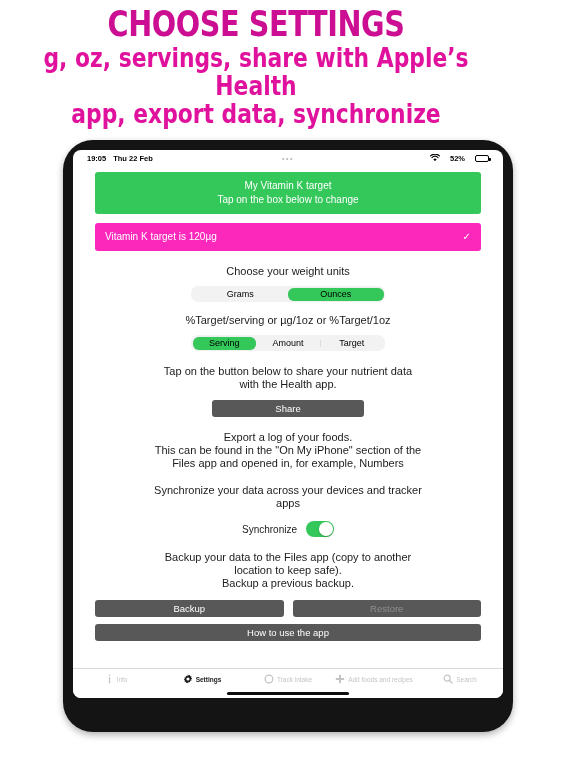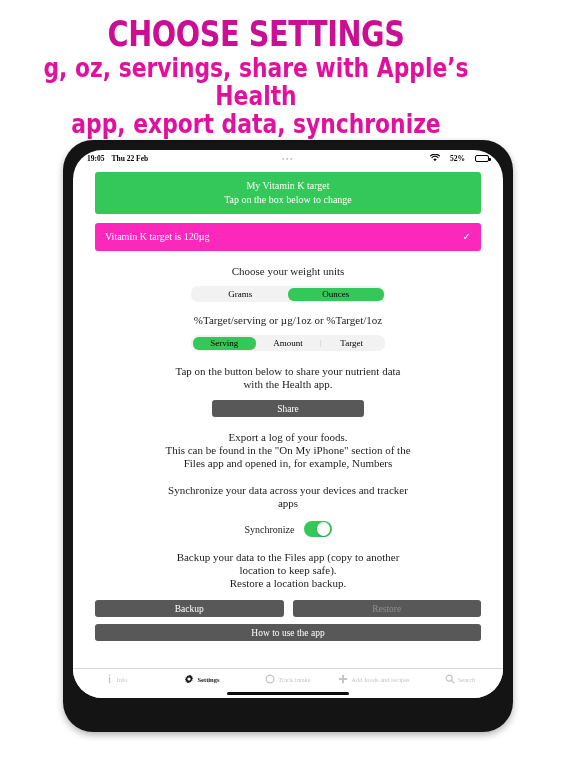--- a/index.html
+++ b/index.html
@@ -16,21 +16,21 @@
   }
 
   
   .promo {
     position: absolute;
     top: 0;
     left: 0;
     width: 512px;
     height: 136px;
     text-align: center;
-    padding-top: 14px;
+    padding-top: 4px;
     box-sizing: border-box;
   }
   .promo-line1 {
     font-family: "DejaVu Sans", sans-serif;
     font-weight: bold;
     font-size: 35px;
     letter-spacing: -0.5px;
     color: #cc0e92;
     line-height: 40px;
     transform: scaleX(0.82);
@@ -65,24 +65,23 @@
     background: #141414;
     border-radius: 30px;
     box-shadow: 0 3px 7px rgba(0,0,0,0.30);
     box-sizing: border-box;
     padding: 10px;
   }
   .screen {
     width: 430px;
     height: 548px;
     background: #ffffff;
-    border-radius: 29px;
+    border-radius: 8px;
     overflow: hidden;
     position: relative;
-    font-family: Liberation Serif, serif;
   }
 
   
   .statusbar {
     height: 17px;
     display: flex;
     align-items: center;
     padding: 0 14px;
     font-size: 7.5px;
     color: #000;
@@ -369,21 +368,21 @@
       <div class="sync-row">
         <span class="sync-label">Synchronize</span>
         <span class="toggle">
           <span class="toggle-knob"></span>
         </span>
       </div>
 
       <div class="sect-label">
         <div>Backup your data to the Files app (copy to another</div>
         <div>location to keep safe).</div>
-        <div>Restore a location backup.</div>
+        <div>Backup a previous backup.</div>
       </div>
       <div class="btn-row">
         <div class="gbtn">Backup</div>
         <div class="gbtn disabled">Restore</div>
       </div>
       <div class="gbtn wide-btn">How to use the app</div>
     </div>
 
     <div class="tabbar">
       <div class="tab">

